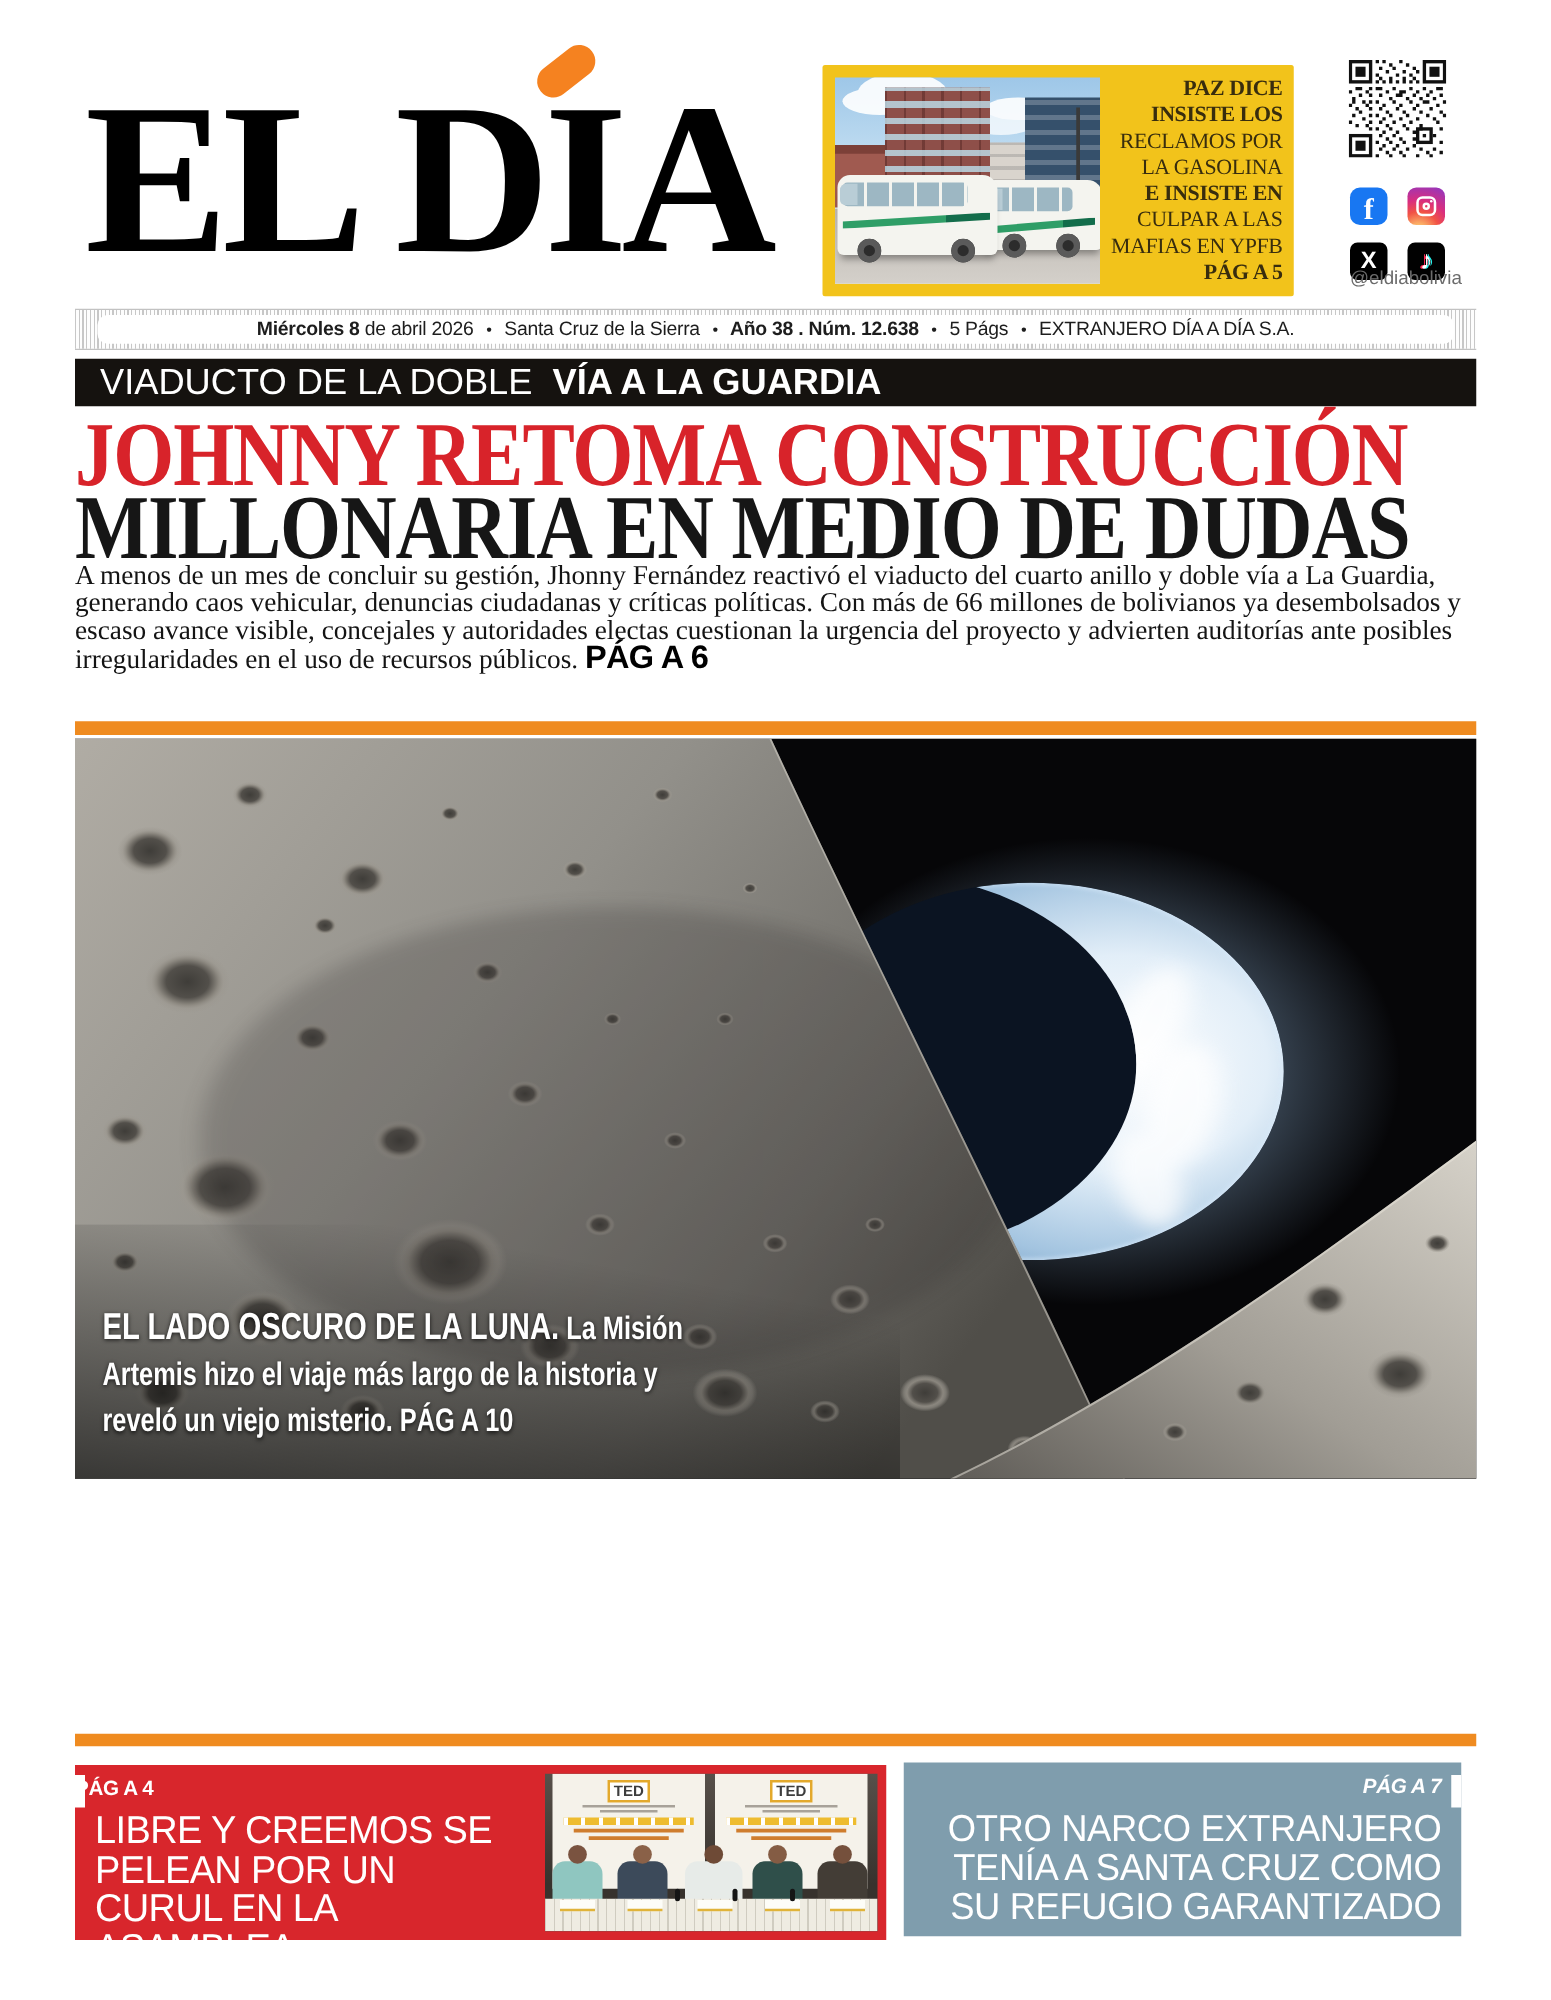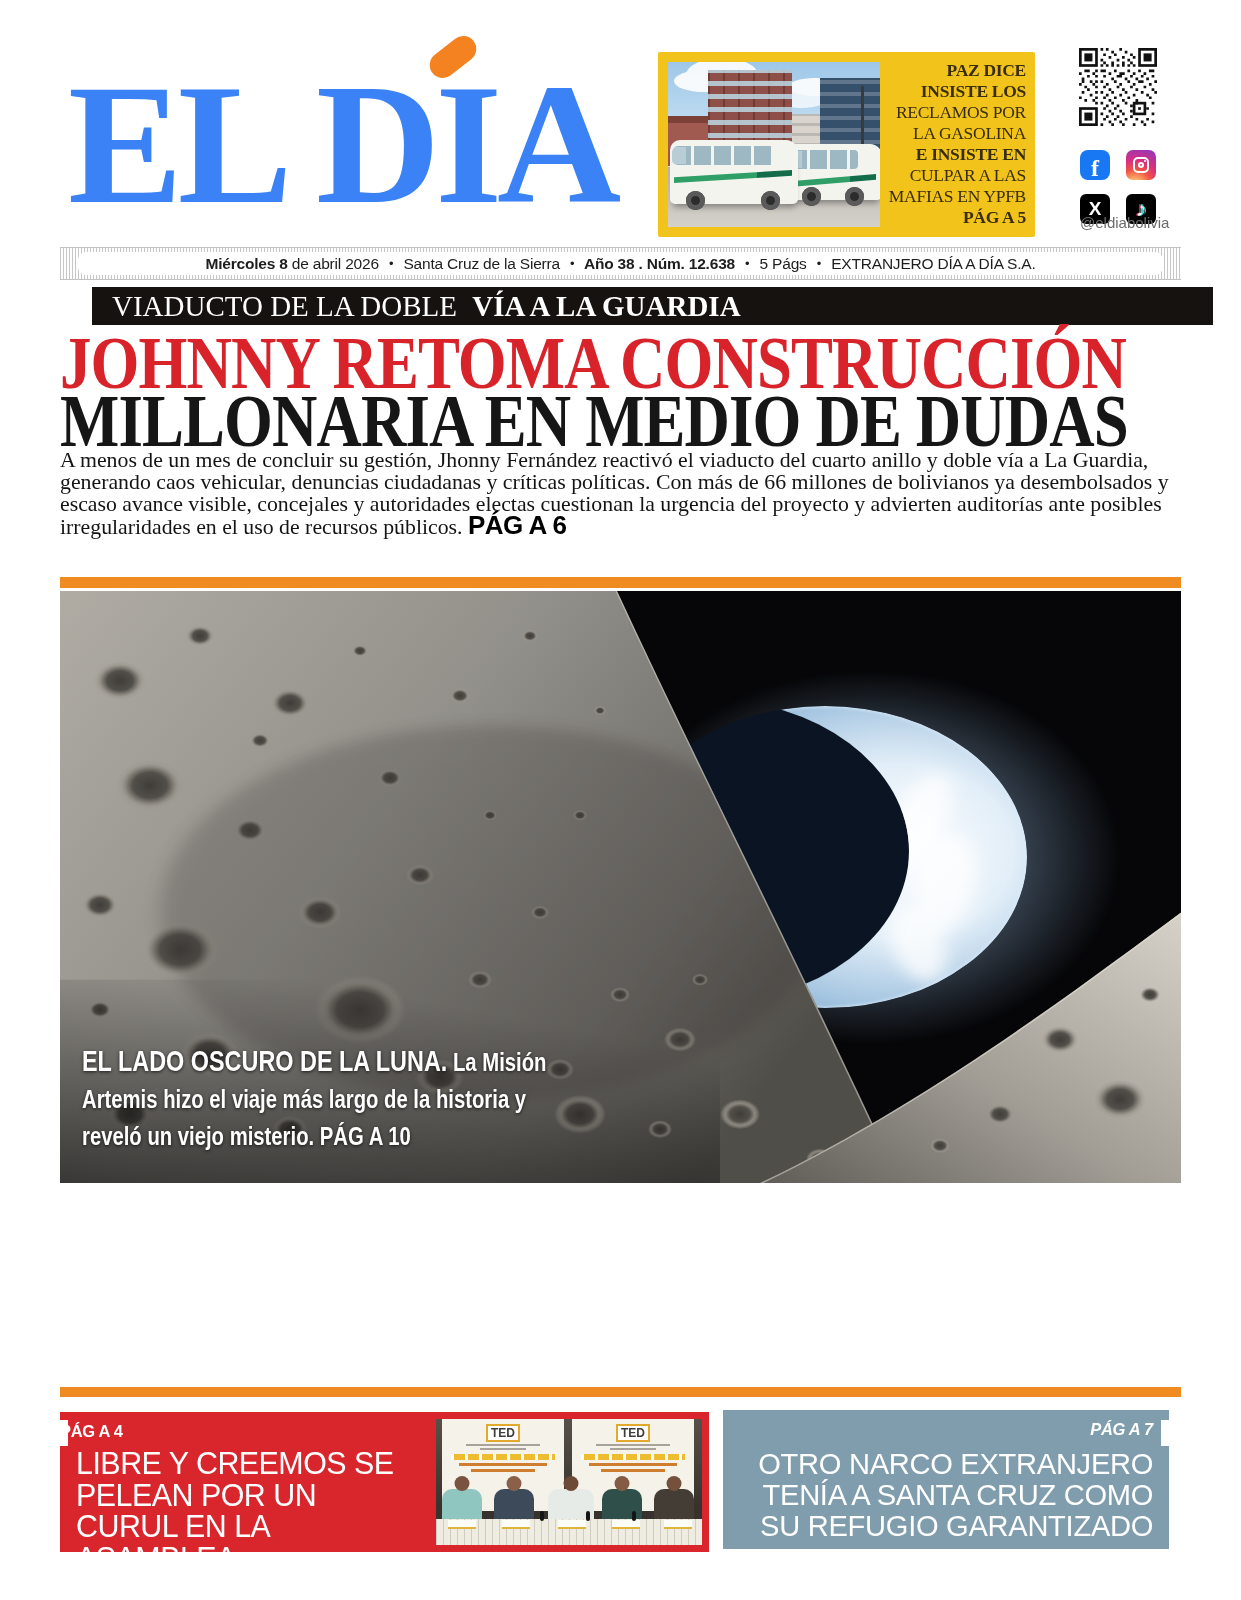--- a/index.html
+++ b/index.html
@@ -2,21 +2,21 @@
 <html><head>
 <meta charset="utf-8">
 <style>
   * { margin:0; padding:0; box-sizing:border-box; }
   html,body { background:#ffffff; }
   .page { position:relative; width:1241px; height:1600px; background:#fff; overflow:hidden;
           font-family:"Liberation Sans", sans-serif; }
 
   
   .logo { position:absolute; left:68px; top:58px; font-family:"Liberation Serif", serif;
-          font-weight:700; font-size:172px; line-height:1; color:#3b82f6; letter-spacing:-5px; }
+          font-weight:700; font-size:172px; line-height:1; color:#000000; letter-spacing:-5px; }
   .logo .logo-i { position:relative; display:inline-block; }
   .logo .accent { position:absolute; width:52px; height:26px; border-radius:14px;
                   background:#f58220; top:-14px; left:-8px; transform:rotate(-38deg); }
 
   
   .promo { position:absolute; left:658px; top:52px; width:377px; height:185px;
            background:#f2c31b; border-radius:2px; }
   .promo-text { position:absolute; right:9px; top:8px; width:148px; text-align:right;
                 font-family:"Liberation Serif", serif; color:#382d0e; font-size:17.5px;
                 line-height:21px; letter-spacing:-0.3px; }
@@ -75,22 +75,22 @@
               background:repeating-linear-gradient(90deg, #c7c7c7 0 1px, #fdfdfd 1px 3px);
               border-top:1px solid #c2c2c2; border-bottom:1px solid #c2c2c2; }
   .date-pill { position:absolute; left:18px; right:18px; top:4px; bottom:4px; background:#fff;
                border-radius:8px; display:flex; align-items:center; justify-content:center;
                font-size:15.5px; color:#1d1d1d; letter-spacing:-0.2px; white-space:pre; }
   .date-pill b { font-weight:700; }
   .date-pill .dot { padding:0 6px; font-size:13px; }
 
   
   .kicker { position:absolute; left:60px; top:287px; width:1121px; height:38px; background:#15120f;
-            color:#fff; font-family:Liberation Serif, serif; font-size:29px; line-height:38px;
-            padding-left:20px; white-space:nowrap;margin-left:32px; }
+            color:#fff; font-family:Liberation Sans, sans-serif; font-size:29px; line-height:38px;
+            padding-left:20px; white-space:nowrap; }
   .kicker .k2 { font-weight:700; margin-left:8px; }
   .hl { position:absolute; left:60px; white-space:nowrap; font-family:"Liberation Serif", serif;
         font-weight:700; font-size:73px; line-height:1; letter-spacing:-1px;
         transform:scaleX(.86); transform-origin:left top; z-index:3; }
   .hl-red { top:327px; color:#d8232a; }
   .hl-black { top:385px; color:#161616; }
   .lede { position:absolute; left:60px; top:450px; width:1123px; font-family:"Liberation Serif", serif;
           font-size:21.8px; line-height:21.8px; color:#141414; }
   .pageref-red { color:#000000; font-weight:700; font-family:"Liberation Sans", sans-serif;
                  font-size:26px; letter-spacing:-0.5px; }

